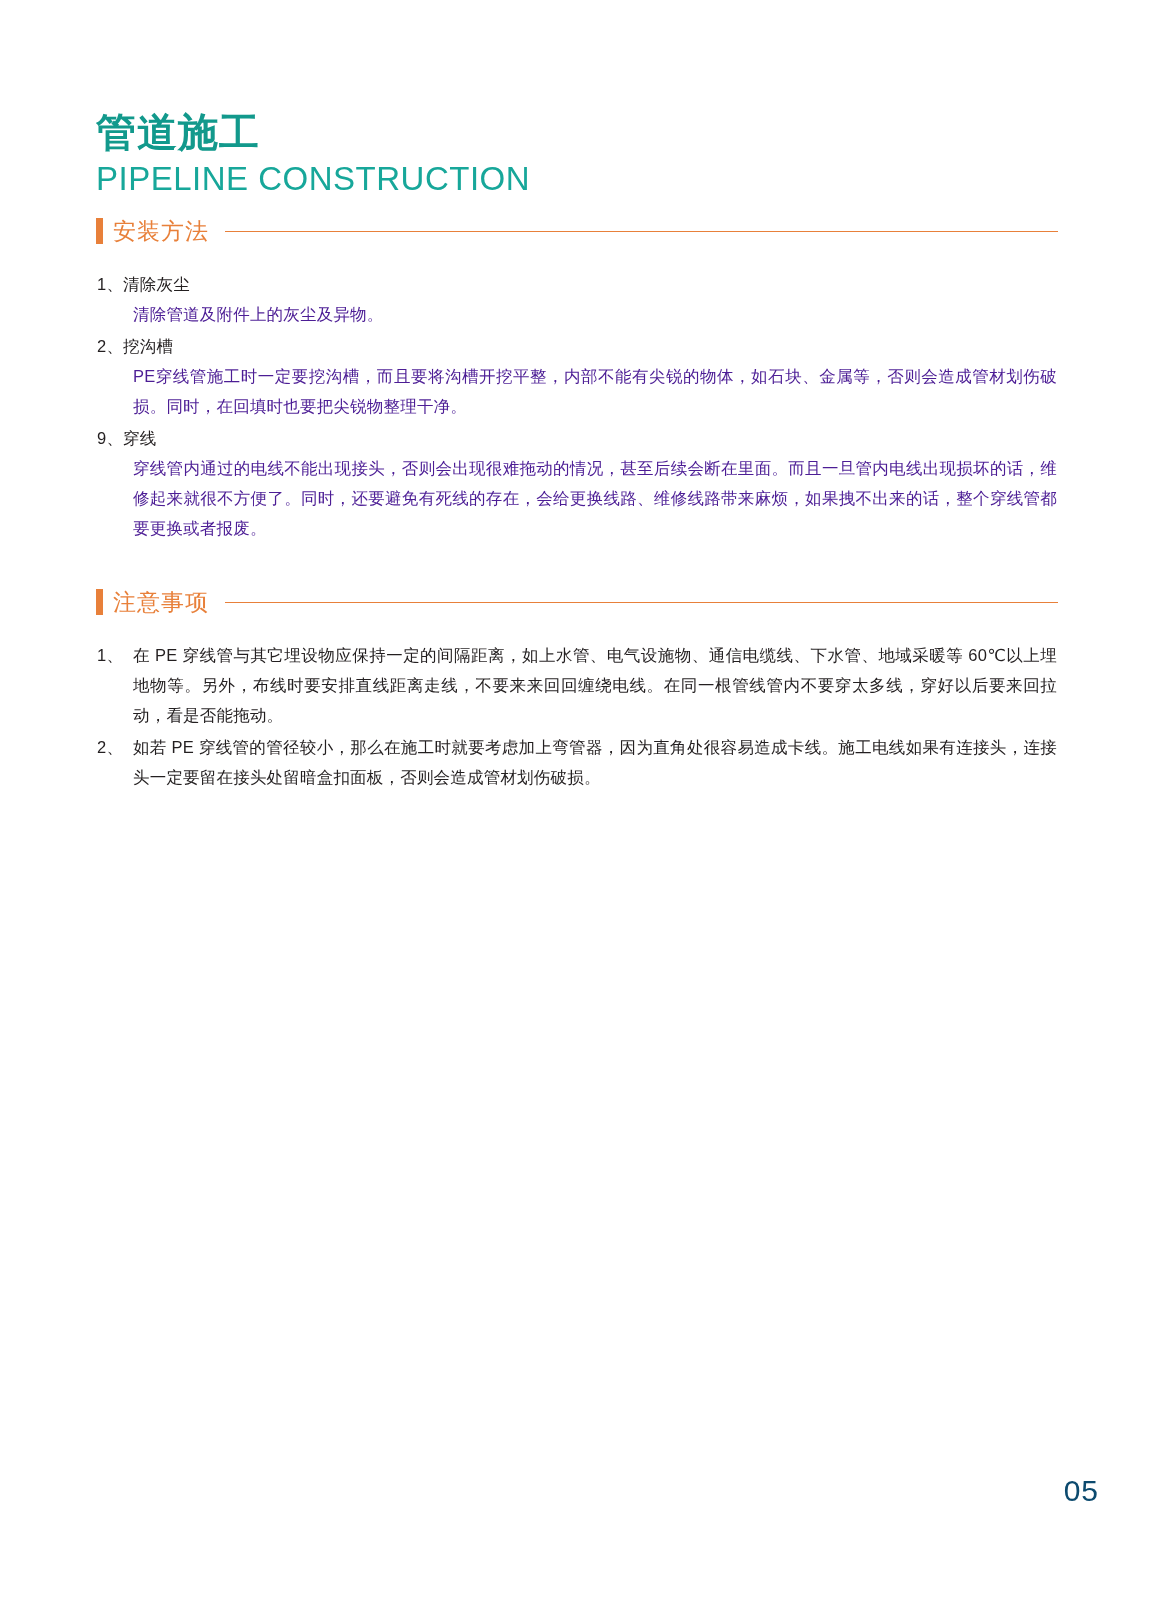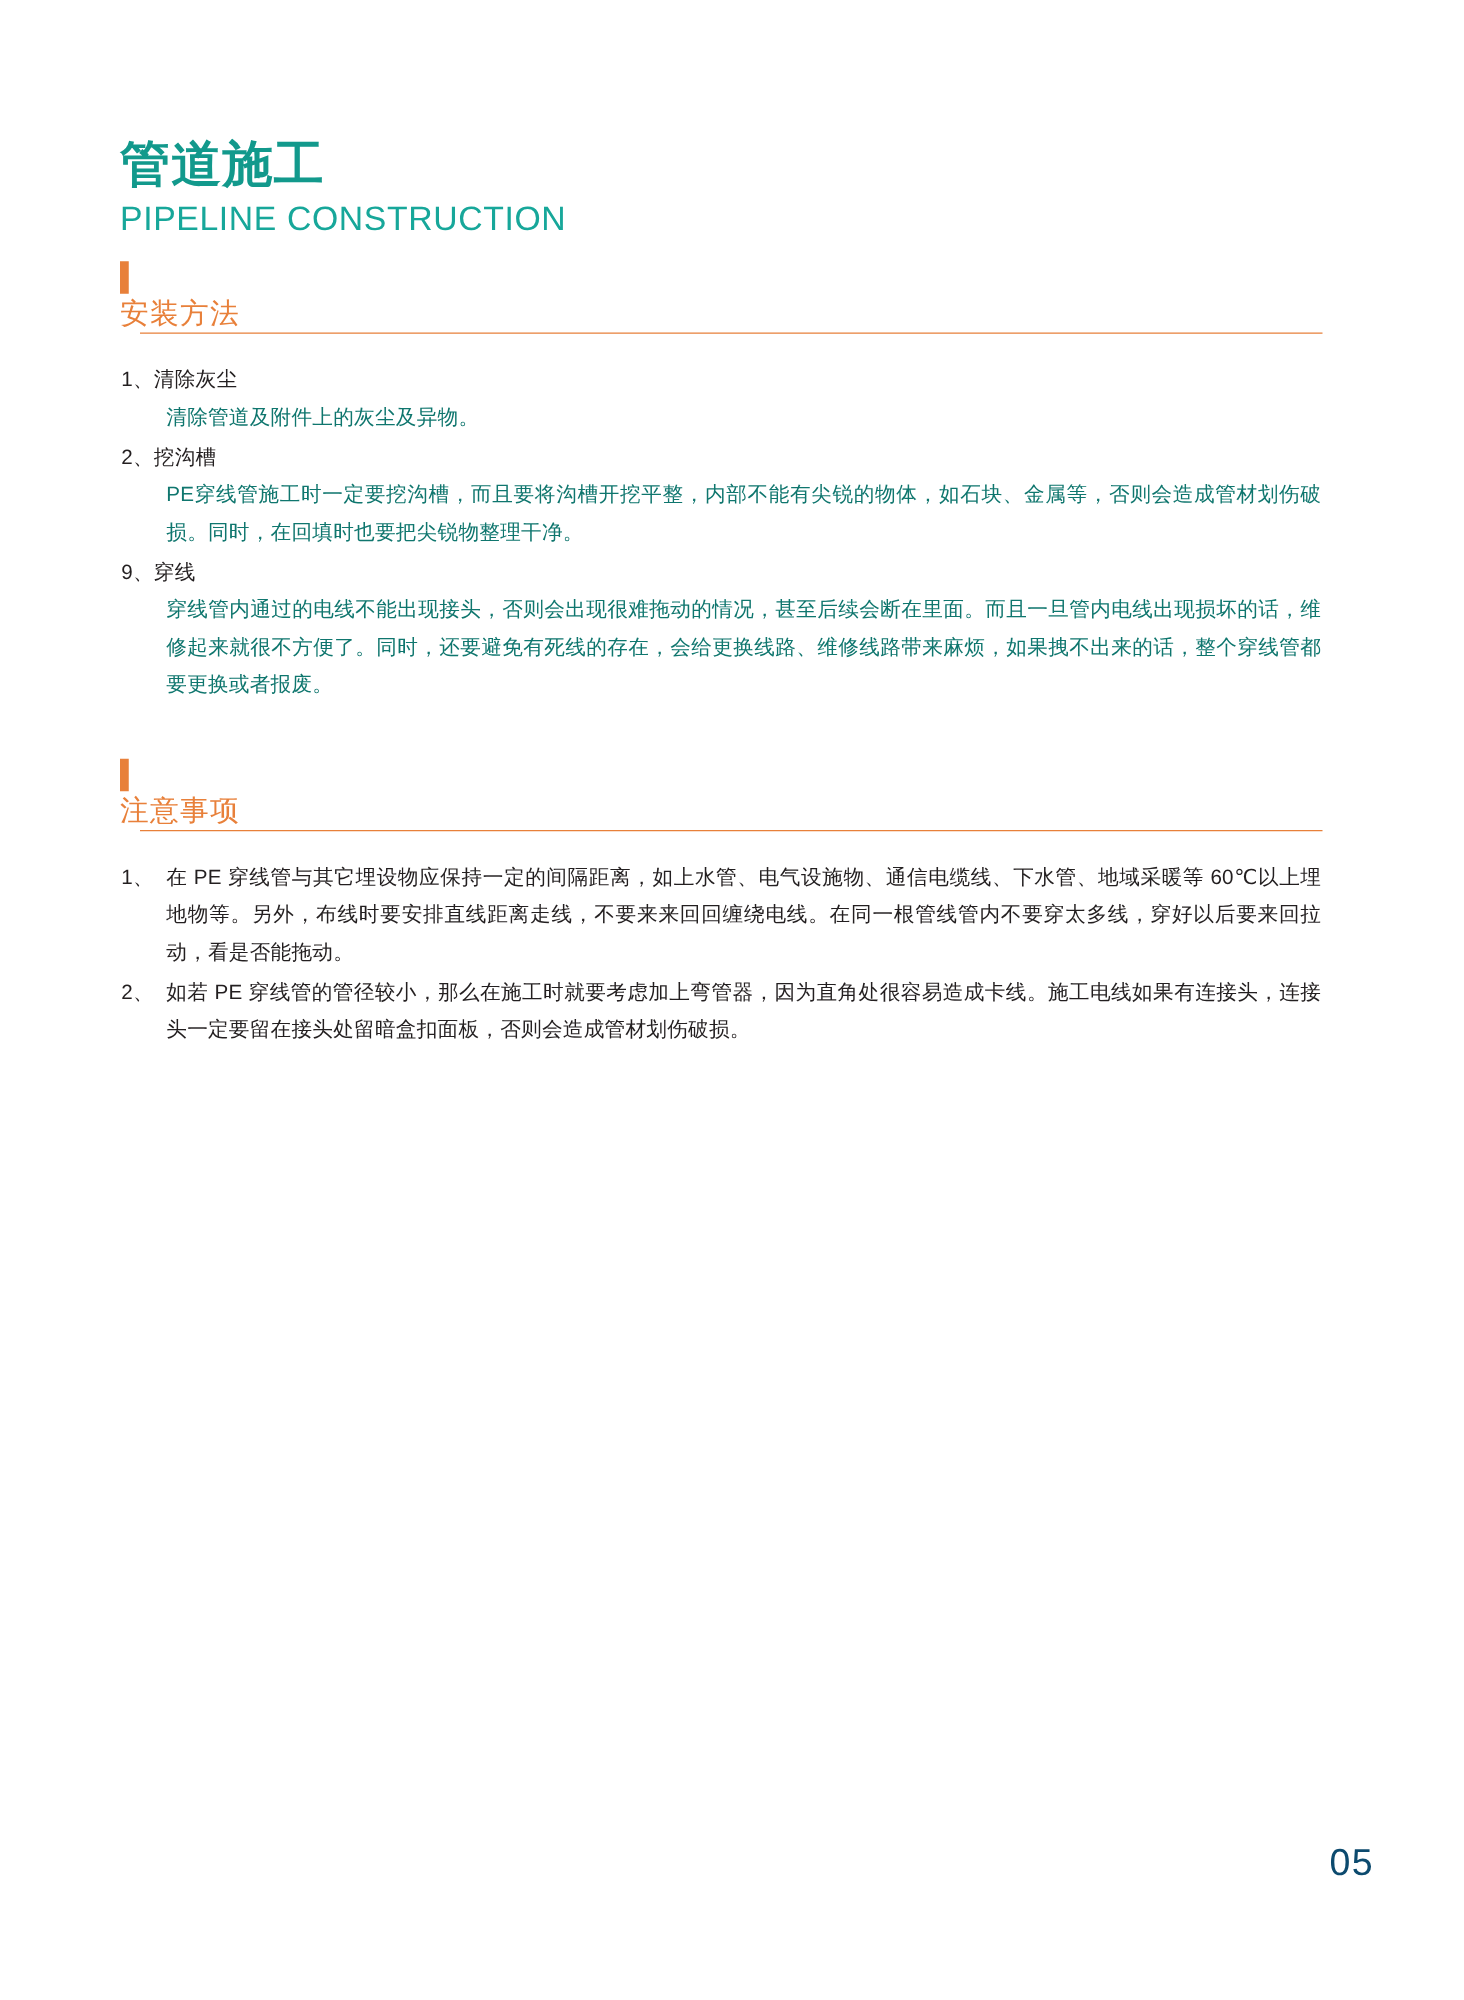--- a/index.html
+++ b/index.html
@@ -30,32 +30,32 @@
   }
   .title-cn {
     font-size: 40px;
     font-weight: bold;
     color: #12998c;
     letter-spacing: 1px;
     line-height: 1.1;
     margin: 0 0 6px 0;
   }
   .title-en {
-    font-size: 27px;
+    font-size: 33px;
     color: #17a79a;
     letter-spacing: 0.5px;
     font-weight: 400;
     line-height: 1.15;
     margin: 0 0 18px 0;
   }
   .section-head {
     display: flex;
+    align-items: center;
     margin-top: 12px;
     margin-bottom: 22px;
-    flex-direction: column;
   }
   .section-bar {
     width: 7px;
     height: 26px;
     background: #e8803a;
     margin-right: 10px;
     flex: 0 0 auto;
   }
   .section-title {
     font-size: 23px;
@@ -80,21 +80,21 @@
   }
   .item-label {
     font-size: 16.5px;
     line-height: 30px;
     color: #231f20;
     letter-spacing: 0.2px;
   }
   .item-body {
     font-size: 16.5px;
     line-height: 30px;
-    color: #0f766e;
+    color: #4c1d95;
     letter-spacing: 0.2px;
     margin-left: 36px;
     text-align: justify;
     text-justify: inter-ideograph;
   }
   .numbered-item {
     display: flex;
     font-size: 16.5px;
     line-height: 30px;
     letter-spacing: 0.2px;

